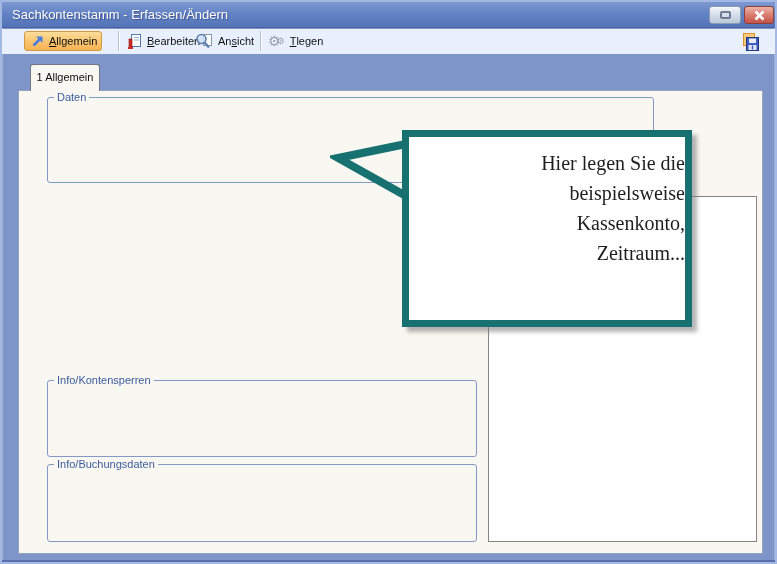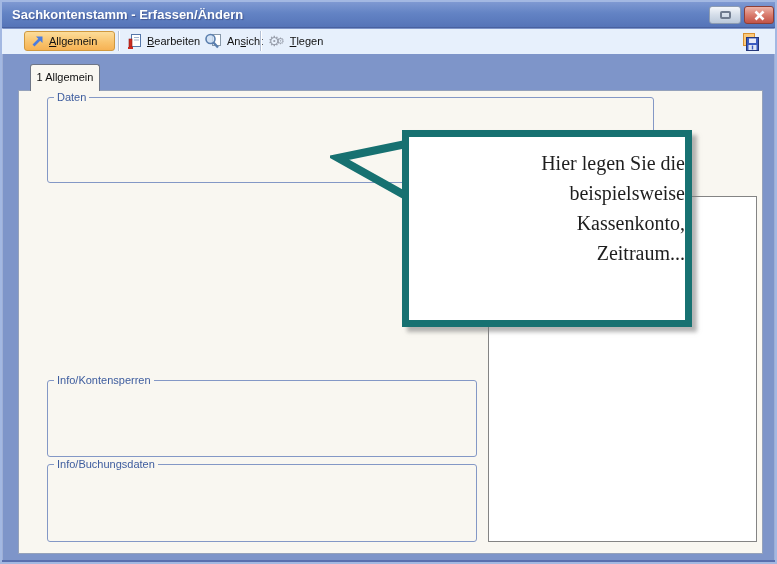--- a/index.html
+++ b/index.html
@@ -10,42 +10,42 @@
     background:#7e95c9; border:2px solid #a3b8e2; overflow:hidden;
     box-shadow: inset 0 0 0 1px rgba(255,255,255,0.25);
   }
   
   .titlebar {
     left:0; top:0; width:773px; height:26px;
     background:linear-gradient(180deg,#7f99d2 0%, #6383c4 45%, #5574b8 100%);
     border-bottom:1px solid #49619f;
   }
   .titlebar .title {
-    left:10px; top:5px; color:#ffffff; font-size:13px; font-weight:bold;
+    left:10px; top:5px; color:#ffffff; font-size:13px; font-weight:normal;
     text-shadow:1px 1px 1px rgba(30,40,90,0.45); white-space:nowrap;
   }
   .winbtn {
     top:4px; height:18px; border-radius:3px; cursor:default;
     display:flex; align-items:center; justify-content:center;
   }
   .btn-min {
     left:707px; width:32px;
     background:linear-gradient(180deg,#f4f7fb 0%, #d4dde9 50%, #bcc9da 100%);
     border:1px solid #8d9cb2;
   }
   .btn-min .glyph { width:11px; height:8px; border:2px solid #6f7b8e; border-radius:2px; }
   .btn-close {
     left:742px; width:30px;
     background:linear-gradient(180deg,#eeb4aa 0%, #d97c6e 50%, #c25347 100%);
     border:1px solid #8e3f36;
   }
   
   .toolbar { left:0; top:27px; width:773px; height:25px; background:#e7f0fc; }
   .tb-btn-active {
-    left:22px; top:2px; height:20px; padding:0 17px 0 6px;
+    left:22px; top:2px; height:20px; padding:0 4px 0 6px;
     display:flex; align-items:center; gap:5px;
     background:linear-gradient(180deg,#fcdd9a 0%, #f9c46e 55%, #f6b254 100%);
     border:1px solid #d0993f; border-radius:3px; cursor:pointer;
   }
   .tb-item { top:2px; height:20px; display:flex; align-items:center; gap:5px; cursor:pointer; }
   .tb-label { font-size:11px; color:#121212; white-space:nowrap; }
   .tb-label .key { text-decoration:underline; }
   .tb-sep { top:2px; width:1px; height:20px; background:#b4c1d6; box-shadow:1px 0 0 #ffffff; }
   .save-btn { left:737px; top:2px; width:22px; height:21px; display:flex; align-items:center; justify-content:center; cursor:pointer; }
   
@@ -134,21 +134,21 @@
     <div class="abs tb-item" style="left:126px;">
       <svg width="14" height="17" viewBox="0 0 14 17">
         <rect x="3.5" y="1.5" width="9" height="12" fill="#ffffff" stroke="#5577aa"></rect>
         <rect x="1" y="6" width="3" height="8" fill="#cc2b22" stroke="#8c1d16" stroke-width="0.6"></rect>
         <rect x="0" y="14" width="5" height="2" fill="#cc2b22"></rect>
         <line x1="6" y1="4.5" x2="11" y2="4.5" stroke="#9fb2cc"></line>
         <line x1="6" y1="7" x2="11" y2="7" stroke="#9fb2cc"></line>
       </svg>
       <span class="tb-label"><span></span><span class="key">B</span><span>earbeiten</span></span>
     </div>
-    <div class="abs tb-item" style="left:202px;">
+    <div class="abs tb-item" style="left:193px;">
       <svg width="18" height="16" viewBox="0 0 18 16">
         <rect x="8.5" y="1.5" width="8" height="11" fill="#ffffff" stroke="#8899aa"></rect>
         <circle cx="6.5" cy="6" r="4.5" fill="rgba(207,224,242,0.8)" stroke="#5b7fae" stroke-width="1.6"></circle>
         <line x1="9.5" y1="9.5" x2="14" y2="14.5" stroke="#5b7fae" stroke-width="2.4"></line>
       </svg>
       <span class="tb-label"><span>An</span><span class="key">s</span><span>icht</span></span>
     </div>
     <div class="abs tb-sep" style="left:258px;"></div>
     <div class="abs tb-item" style="left:266px;">
       <span style="font-size:14px; color:#9aa0ad; line-height:14px;">⚙<span style="font-size:9px; margin-left:-4px; vertical-align:top;">⚙</span></span>

